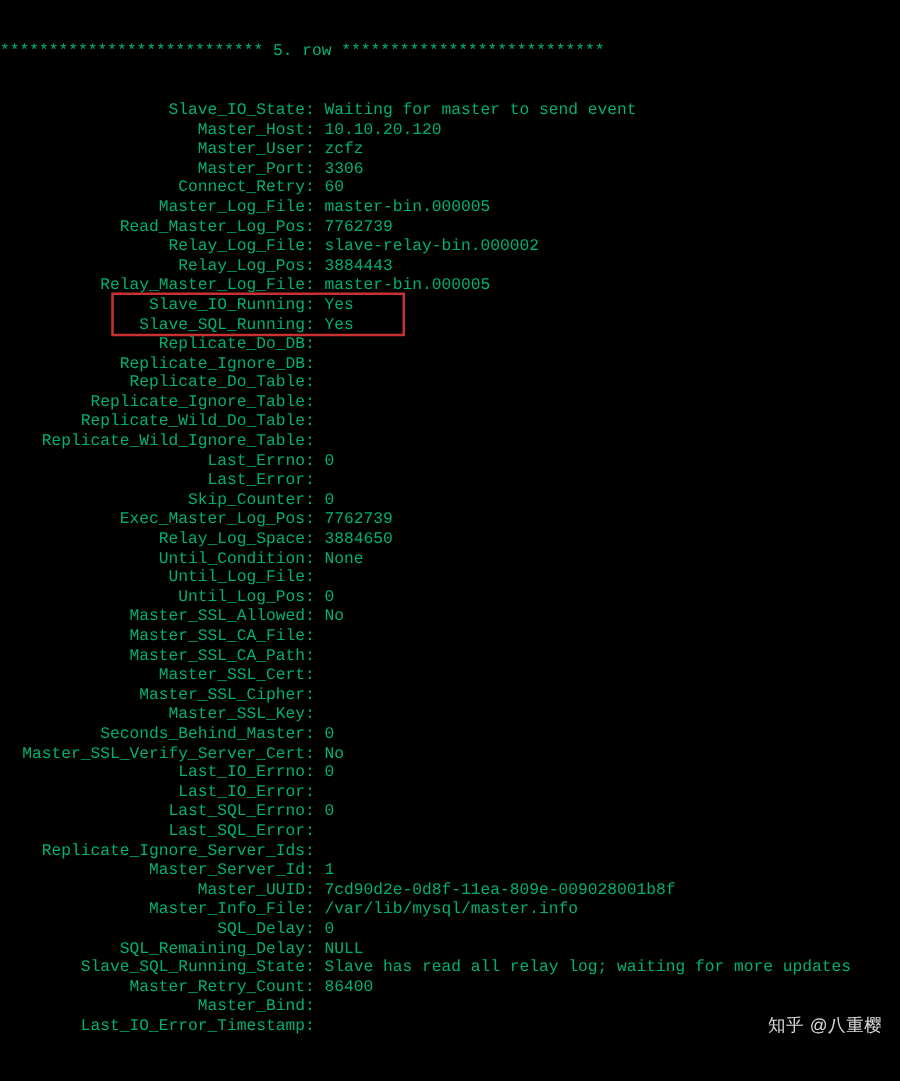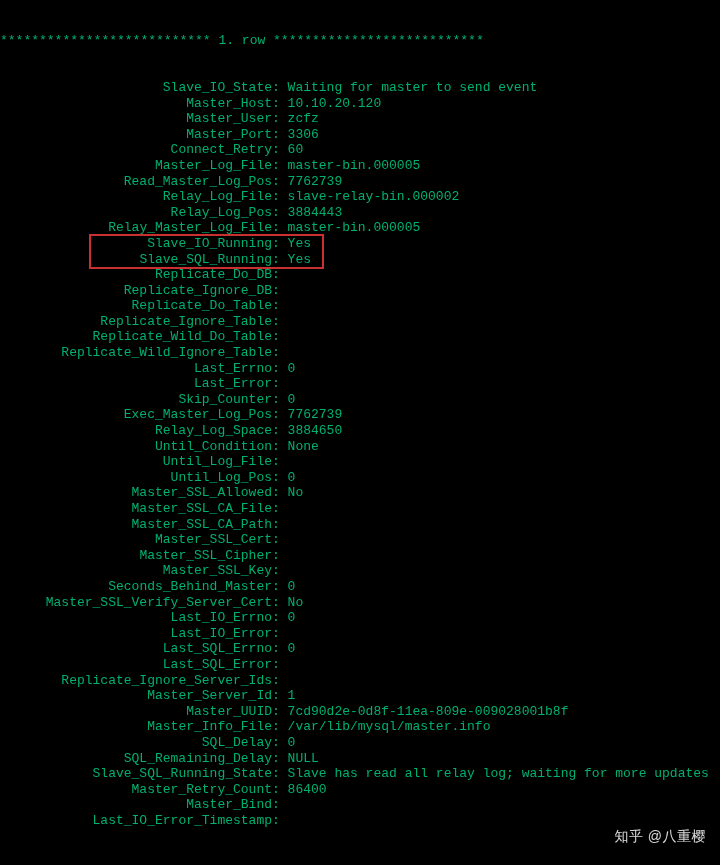--- a/index.html
+++ b/index.html
@@ -29,46 +29,45 @@
       white-space: pre;
     }
     .field-row {
       display: flex;
       white-space: pre;
     }
     .field-label {
       display: inline-block;
       width: 244px;
       text-align: right;
-      margin-left: 28px;
     }
     .field-separator {
     }
     .field-value {
     }
     .highlight-box {
       position: absolute;
       border: 2px solid #c93030;
       pointer-events: none;
     }
     .watermark {
       position: absolute;
-      bottom: 20px;
+      bottom: 36px;
       right: 14px;
       color: rgba(255,255,255,0.85);
       font-family: Arial, sans-serif;
       font-size: 14px;
       font-weight: 400;
       letter-spacing: 0.5px;
     }
     #rows-container {
       position: relative;
     }
   </style>
 </head>
 <body>
 
 <div class="terminal">
-  <div class="row-separator"><span>***************************</span><span> 1. row </span><span>***************************</span></div>
+  <div class="row-separator"><span>***************************</span><span> 5. row </span><span>***************************</span></div>
   <div id="rows-container"><div class="field-row"><span class="field-label">Slave_IO_State</span><span class="field-separator">: </span><span class="field-value">Waiting for master to send event</span></div><div class="field-row"><span class="field-label">Master_Host</span><span class="field-separator">: </span><span class="field-value">10.10.20.120</span></div><div class="field-row"><span class="field-label">Master_User</span><span class="field-separator">: </span><span class="field-value">zcfz</span></div><div class="field-row"><span class="field-label">Master_Port</span><span class="field-separator">: </span><span class="field-value">3306</span></div><div class="field-row"><span class="field-label">Connect_Retry</span><span class="field-separator">: </span><span class="field-value">60</span></div><div class="field-row"><span class="field-label">Master_Log_File</span><span class="field-separator">: </span><span class="field-value">master-bin.000005</span></div><div class="field-row"><span class="field-label">Read_Master_Log_Pos</span><span class="field-separator">: </span><span class="field-value">7762739</span></div><div class="field-row"><span class="field-label">Relay_Log_File</span><span class="field-separator">: </span><span class="field-value">slave-relay-bin.000002</span></div><div class="field-row"><span class="field-label">Relay_Log_Pos</span><span class="field-separator">: </span><span class="field-value">3884443</span></div><div class="field-row"><span class="field-label">Relay_Master_Log_File</span><span class="field-separator">: </span><span class="field-value">master-bin.000005</span></div><div class="field-row"><span class="field-label">Slave_IO_Running</span><span class="field-separator">: </span><span class="field-value">Yes</span></div><div class="field-row"><span class="field-label">Slave_SQL_Running</span><span class="field-separator">: </span><span class="field-value">Yes</span></div><div class="field-row"><span class="field-label">Replicate_Do_DB</span><span class="field-separator">: </span><span class="field-value"></span></div><div class="field-row"><span class="field-label">Replicate_Ignore_DB</span><span class="field-separator">: </span><span class="field-value"></span></div><div class="field-row"><span class="field-label">Replicate_Do_Table</span><span class="field-separator">: </span><span class="field-value"></span></div><div class="field-row"><span class="field-label">Replicate_Ignore_Table</span><span class="field-separator">: </span><span class="field-value"></span></div><div class="field-row"><span class="field-label">Replicate_Wild_Do_Table</span><span class="field-separator">: </span><span class="field-value"></span></div><div class="field-row"><span class="field-label">Replicate_Wild_Ignore_Table</span><span class="field-separator">: </span><span class="field-value"></span></div><div class="field-row"><span class="field-label">Last_Errno</span><span class="field-separator">: </span><span class="field-value">0</span></div><div class="field-row"><span class="field-label">Last_Error</span><span class="field-separator">: </span><span class="field-value"></span></div><div class="field-row"><span class="field-label">Skip_Counter</span><span class="field-separator">: </span><span class="field-value">0</span></div><div class="field-row"><span class="field-label">Exec_Master_Log_Pos</span><span class="field-separator">: </span><span class="field-value">7762739</span></div><div class="field-row"><span class="field-label">Relay_Log_Space</span><span class="field-separator">: </span><span class="field-value">3884650</span></div><div class="field-row"><span class="field-label">Until_Condition</span><span class="field-separator">: </span><span class="field-value">None</span></div><div class="field-row"><span class="field-label">Until_Log_File</span><span class="field-separator">: </span><span class="field-value"></span></div><div class="field-row"><span class="field-label">Until_Log_Pos</span><span class="field-separator">: </span><span class="field-value">0</span></div><div class="field-row"><span class="field-label">Master_SSL_Allowed</span><span class="field-separator">: </span><span class="field-value">No</span></div><div class="field-row"><span class="field-label">Master_SSL_CA_File</span><span class="field-separator">: </span><span class="field-value"></span></div><div class="field-row"><span class="field-label">Master_SSL_CA_Path</span><span class="field-separator">: </span><span class="field-value"></span></div><div class="field-row"><span class="field-label">Master_SSL_Cert</span><span class="field-separator">: </span><span class="field-value"></span></div><div class="field-row"><span class="field-label">Master_SSL_Cipher</span><span class="field-separator">: </span><span class="field-value"></span></div><div class="field-row"><span class="field-label">Master_SSL_Key</span><span class="field-separator">: </span><span class="field-value"></span></div><div class="field-row"><span class="field-label">Seconds_Behind_Master</span><span class="field-separator">: </span><span class="field-value">0</span></div><div class="field-row"><span class="field-label">Master_SSL_Verify_Server_Cert</span><span class="field-separator">: </span><span class="field-value">No</span></div><div class="field-row"><span class="field-label">Last_IO_Errno</span><span class="field-separator">: </span><span class="field-value">0</span></div><div class="field-row"><span class="field-label">Last_IO_Error</span><span class="field-separator">: </span><span class="field-value"></span></div><div class="field-row"><span class="field-label">Last_SQL_Errno</span><span class="field-separator">: </span><span class="field-value">0</span></div><div class="field-row"><span class="field-label">Last_SQL_Error</span><span class="field-separator">: </span><span class="field-value"></span></div><div class="field-row"><span class="field-label">Replicate_Ignore_Server_Ids</span><span class="field-separator">: </span><span class="field-value"></span></div><div class="field-row"><span class="field-label">Master_Server_Id</span><span class="field-separator">: </span><span class="field-value">1</span></div><div class="field-row"><span class="field-label">Master_UUID</span><span class="field-separator">: </span><span class="field-value">7cd90d2e-0d8f-11ea-809e-009028001b8f</span></div><div class="field-row"><span class="field-label">Master_Info_File</span><span class="field-separator">: </span><span class="field-value">/var/lib/mysql/master.info</span></div><div class="field-row"><span class="field-label">SQL_Delay</span><span class="field-separator">: </span><span class="field-value">0</span></div><div class="field-row"><span class="field-label">SQL_Remaining_Delay</span><span class="field-separator">: </span><span class="field-value">NULL</span></div><div class="field-row"><span class="field-label">Slave_SQL_Running_State</span><span class="field-separator">: </span><span class="field-value">Slave has read all relay log; waiting for more updates</span></div><div class="field-row"><span class="field-label">Master_Retry_Count</span><span class="field-separator">: </span><span class="field-value">86400</span></div><div class="field-row"><span class="field-label">Master_Bind</span><span class="field-separator">: </span><span class="field-value"></span></div><div class="field-row"><span class="field-label">Last_IO_Error_Timestamp</span><span class="field-separator">: </span><span class="field-value"></span></div><div class="highlight-box" style="left: 89px; width: 235px; top: 153.938px; height: 35.1875px;"></div></div>
 </div>
 
 <div class="watermark">知乎 @八重樱</div>
 
 </body></html>

